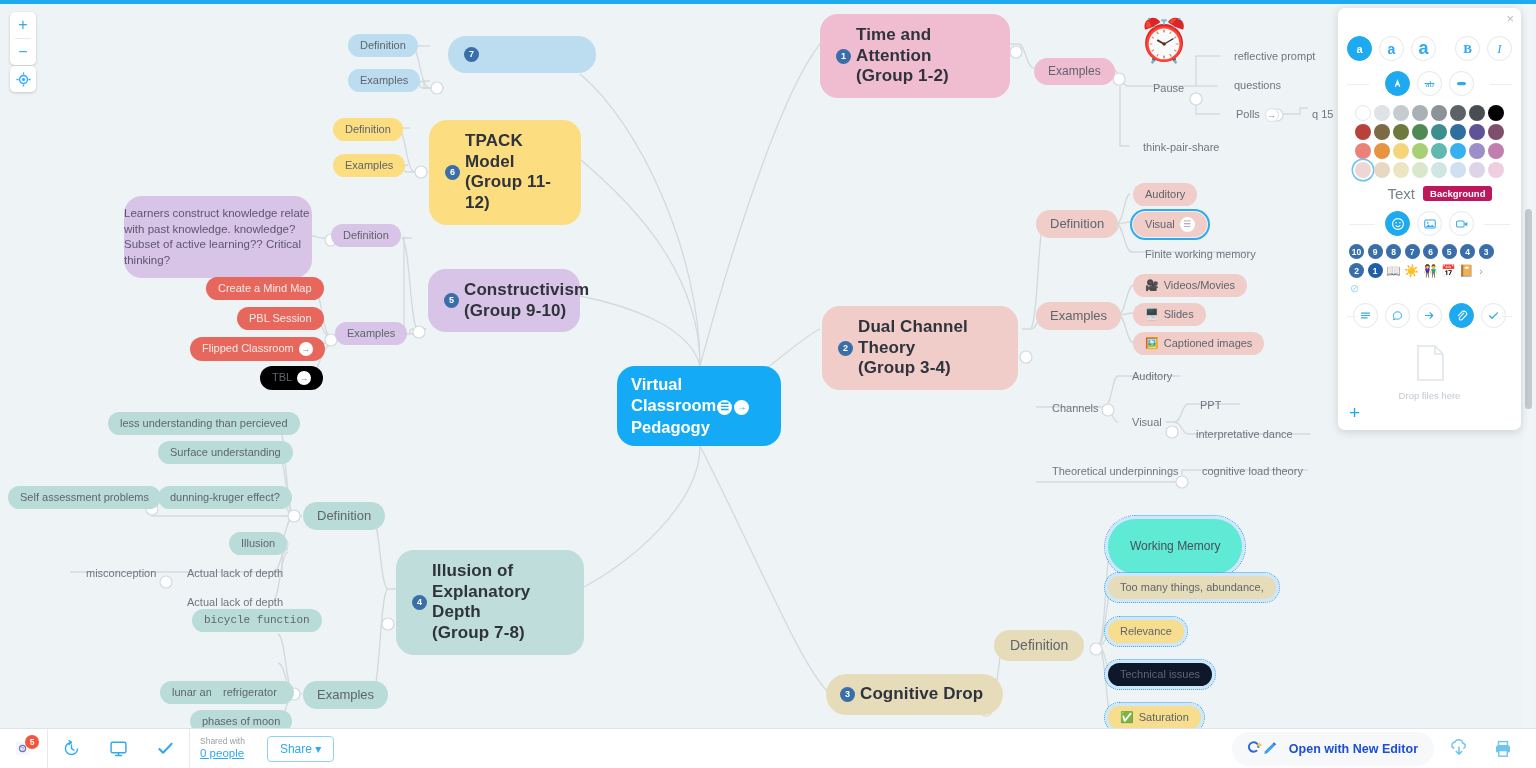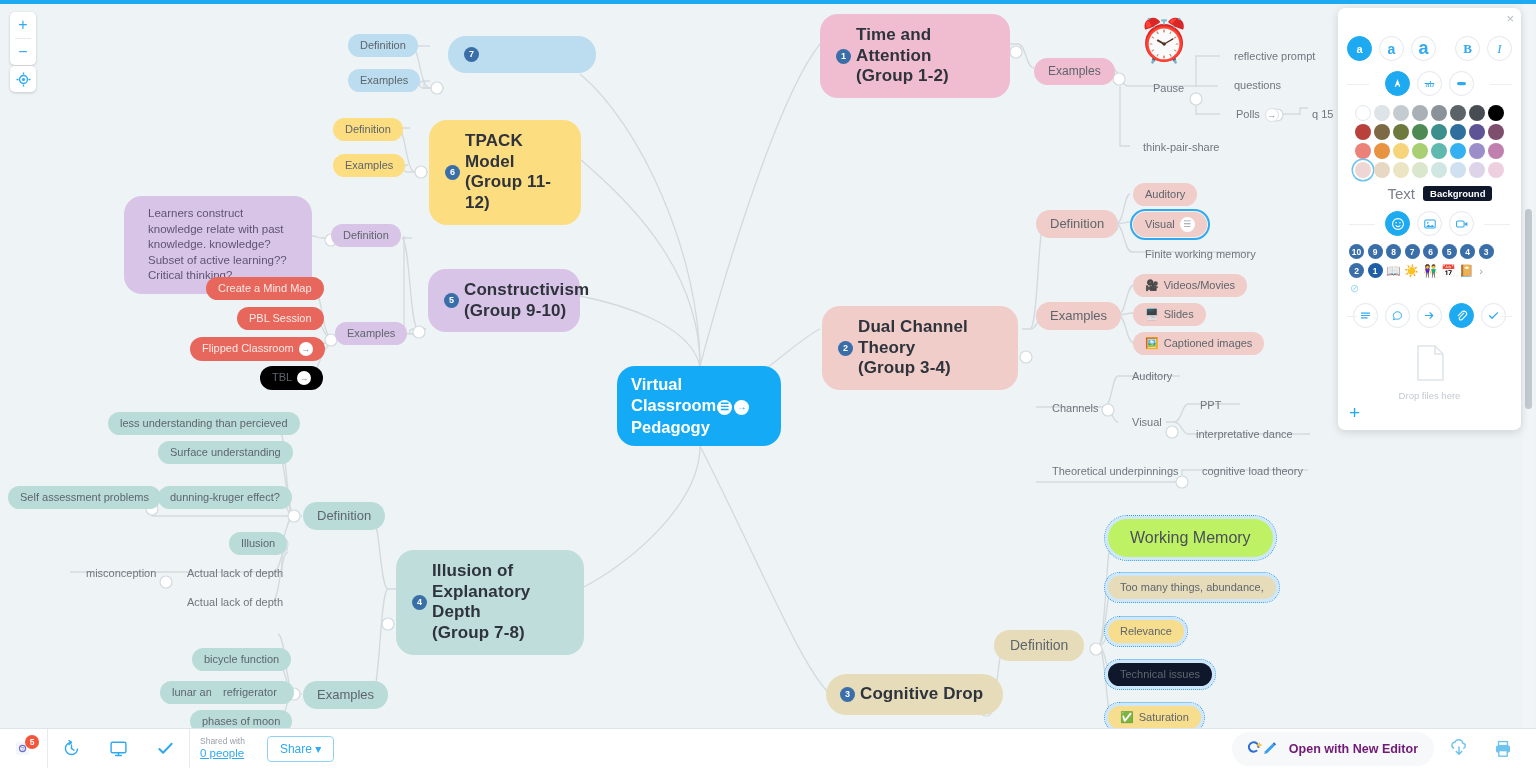--- a/index.html
+++ b/index.html
@@ -154,21 +154,21 @@
 
   .swatches { margin-top: 9px; }
   .swrow { display: flex; gap: 3px; justify-content: center; margin-bottom: 3px; }
   .sw { width: 16px; height: 16px; border-radius: 50%; cursor: pointer; flex: none; }
   .sw.white { border: 1px solid #e1e6ea; }
   .sw.sel { box-shadow: 0 0 0 2px #fff, 0 0 0 3.5px #6fc3f2; }
 
   .tbrow { display: flex; align-items: center; justify-content: center; gap: 8px; margin-top: 7px; }
   .tbrow .lbl { font-size: 15px; color: #7b828a; cursor: pointer; margin-left: 21px; }
   .tbrow .pill {
-    font-size: 9.5px; color: #fff; background: #0f172a;
+    font-size: 9.5px; color: #fff; background: #be185d;
     padding: 2px 7px; border-radius: 3px; cursor: pointer; font-weight: 600;
   }
 
   .iconrow { margin-top: 9px; position: relative; }
   .iconrow::before, .iconrow::after {
     content: ""; position: absolute; top: 50%; width: 26px; height: 1px; background: #eceff2;
   }
   .iconrow::before { left: 2px; } .iconrow::after { right: 2px; }
 
   .numgrid { margin-top: 8px; }
@@ -231,21 +231,21 @@
   .sharebtn {
     border: 1px solid #8fd3f2; border-radius: 4px; color: #2fa9ef;
     font-size: 12px; padding: 5px 12px; margin-left: 12px; cursor: pointer;
     background: #fff;
   }
   .bright { margin-left: auto; display: flex; align-items: center; padding-right: 14px; gap: 6px; }
   .newed {
     display: flex; align-items: center; gap: 7px;
     background: #f7f8fa; border-radius: 999px; padding: 6px 16px; cursor: pointer;
   }
-  .newed .t { color: #701a75; font-size: 12.5px; font-weight: 700; }
+  .newed .t { color: #1d4ed8; font-size: 12.5px; font-weight: 700; }
   .bricon { padding: 0 9px; color: #6fc3ef; cursor: pointer; display: flex; }
 </style>
 </head>
 <body>
 
 <div id="app">
   <div class="topbar"></div>
 
   <div class="canvas">
 
@@ -391,21 +391,21 @@
       <span>Examples</span>
     </div>
     <div class="node n-main multiline" style="left:429px;top:116px;width:152px;background:#fcdd80;">
       <span class="badge">6</span>
       <span>
         <span>TPACK Model</span><br>
         <span>(Group 11-12)</span>
       </span>
     </div>
 
-    <div class="node multiline" style="left:124px;top:192px;width:188px;background:#d8c4e6;font-size:11.5px;padding:10px 24px;line-height:1.35;color:#5f5570;">
+    <div class="node multiline" style="left:124px;top:192px;width:188px;background:#d8c4e6;font-size:11.5px;padding:10px 0;line-height:1.35;color:#5f5570;">
       <span>Learners construct knowledge relate with past knowledge. knowledge? Subset of active learning?? Critical thinking?</span>
     </div>
     <div class="node n-leaf" style="left:331px;top:220px;background:#d8c4e6;">
       <span>Definition</span>
     </div>
     <div class="node n-leaf" style="left:335px;top:318px;background:#d8c4e6;">
       <span>Examples</span>
     </div>
     <div class="node n-leaf" style="left:206px;top:273px;background:#e8675c;color:#fbe9e7;">
       <span>Create a Mind Map</span>
@@ -449,21 +449,21 @@
     </div>
     <div class="node n-leaf n-plain" style="left:175px;top:558px;">
       <span>Actual lack of depth</span>
     </div>
     <div class="node n-leaf n-plain" style="left:175px;top:587px;">
       <span>Actual lack of depth</span>
     </div>
     <div class="node n-leaf n-plain" style="left:74px;top:558px;">
       <span>misconception</span>
     </div>
-    <div class="node n-leaf" style="left:192px;top:644px;background:#b9dcd8;">
+    <div class="node n-leaf" style="left:192px;top:605px;background:#b9dcd8;font-family:Liberation Mono, monospace;">
       <span>bicycle function</span>
     </div>
     <div class="node n-leaf" style="left:160px;top:648px;background:#b9dcd8;margin-top:29px;">
       <span>lunar and solar eclipse</span>
     </div>
     <div class="node n-leaf" style="left:211px;top:677px;background:#b9dcd8;">
       <span>refrigerator</span>
     </div>
     <div class="node n-leaf" style="left:190px;top:706px;background:#b9dcd8;">
       <span>phases of moon</span>
@@ -568,21 +568,21 @@
       <span>cognitive load theory</span>
     </div>
 
     <div class="node n-main" style="left:826px;top:670px;background:#e6dcba;padding:10px 20px 10px 14px;">
       <span class="badge">3</span>
       <span>Cognitive Drop</span>
     </div>
     <div class="node n-leaf" style="left:994px;top:626px;background:#e6dcba;font-size:14px;padding:7px 16px;">
       <span>Definition</span>
     </div>
-    <div class="node sel-dotted" style="left:1108px;top:515px;background:#bef264;font-size:16px;padding:9px 22px;border-radius:999px;">
+    <div class="node sel-dotted" style="left:1108px;top:515px;background:#5eead4;font-size:12px;padding:20px 22px;border-radius:999px;">
       <span>Working Memory</span>
     </div>
     <div class="node n-leaf sel-dotted" style="left:1108px;top:572px;background:#e6dcba;">
       <span>Too many things, abundance,</span>
     </div>
     <div class="node n-leaf sel-dotted" style="left:1108px;top:616px;background:#f7dd8e;">
       <span>Relevance</span>
     </div>
     <div class="node n-leaf sel-dotted" style="left:1108px;top:659px;background:#0f172a;">
       <span>Technical issues</span>

